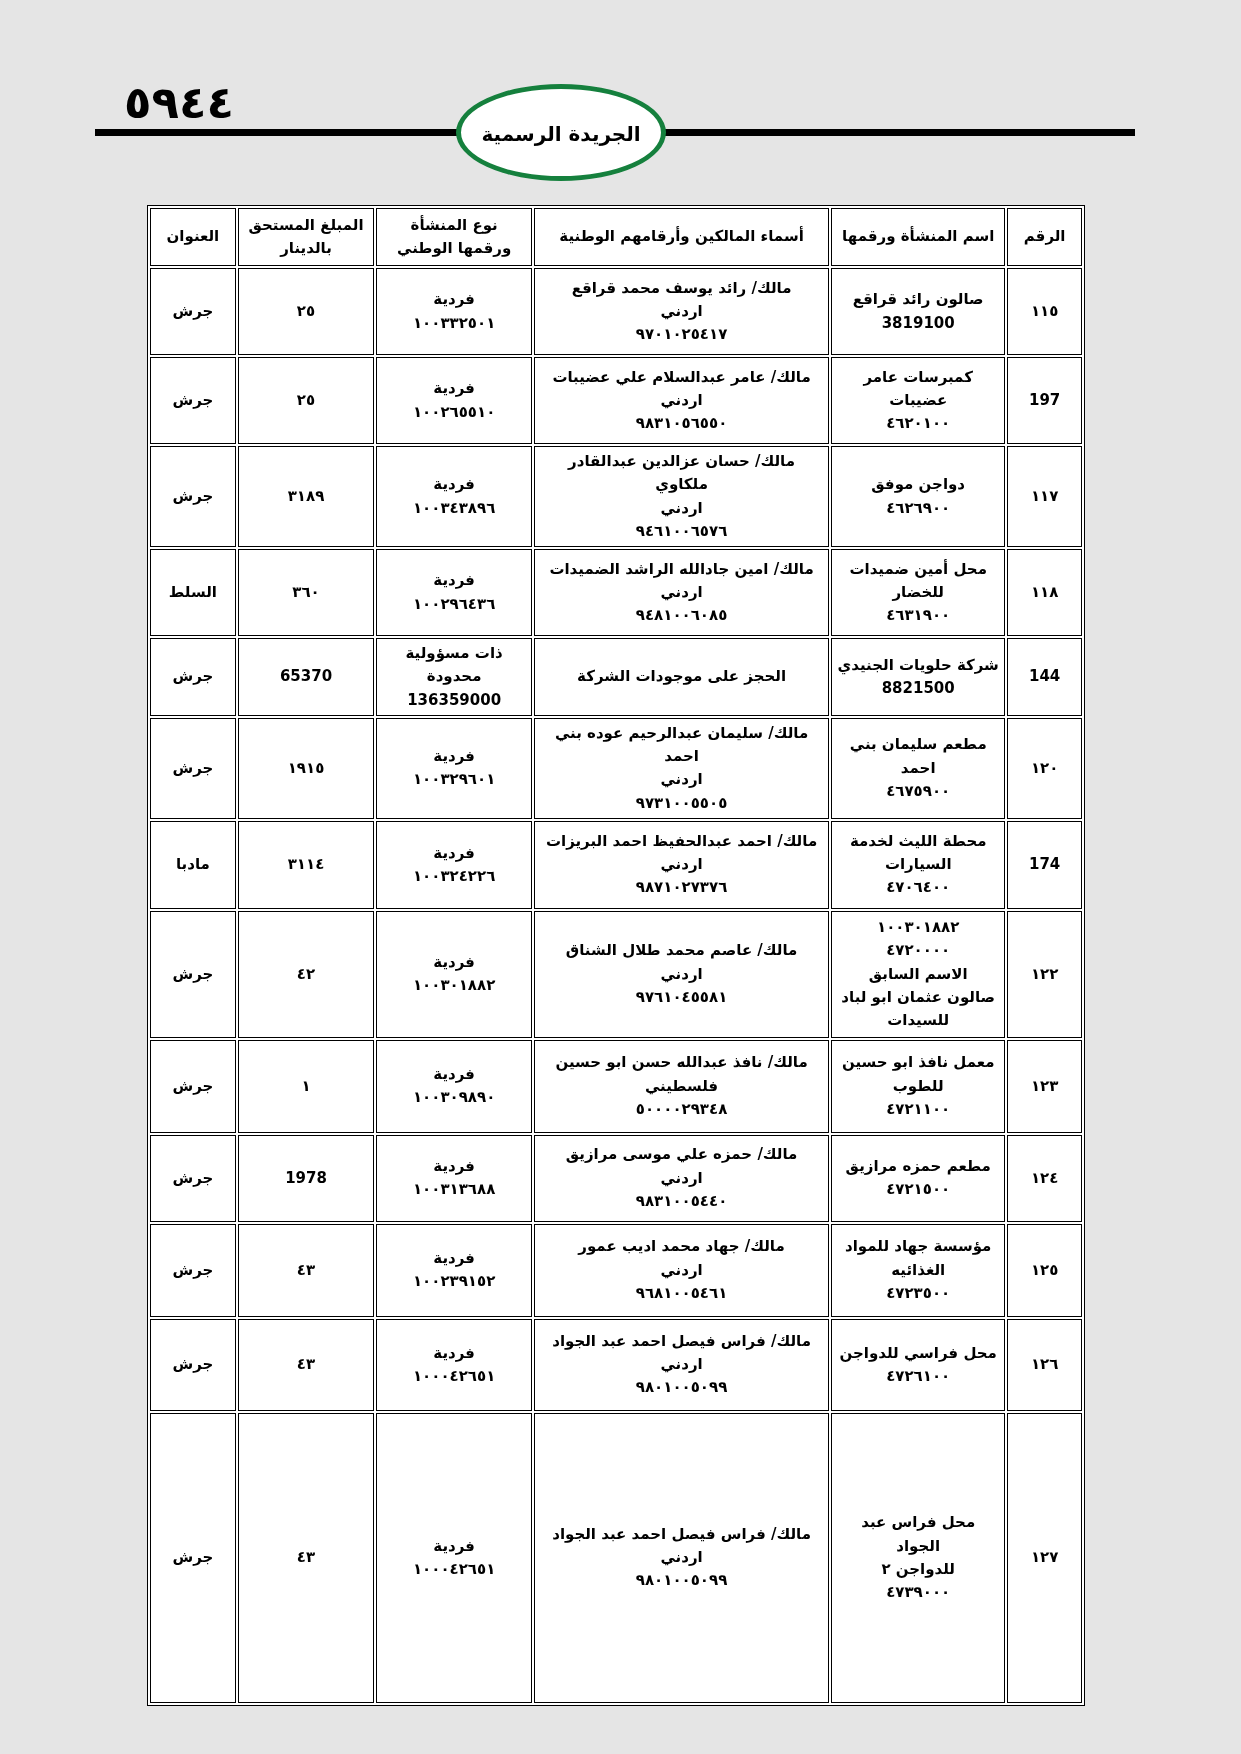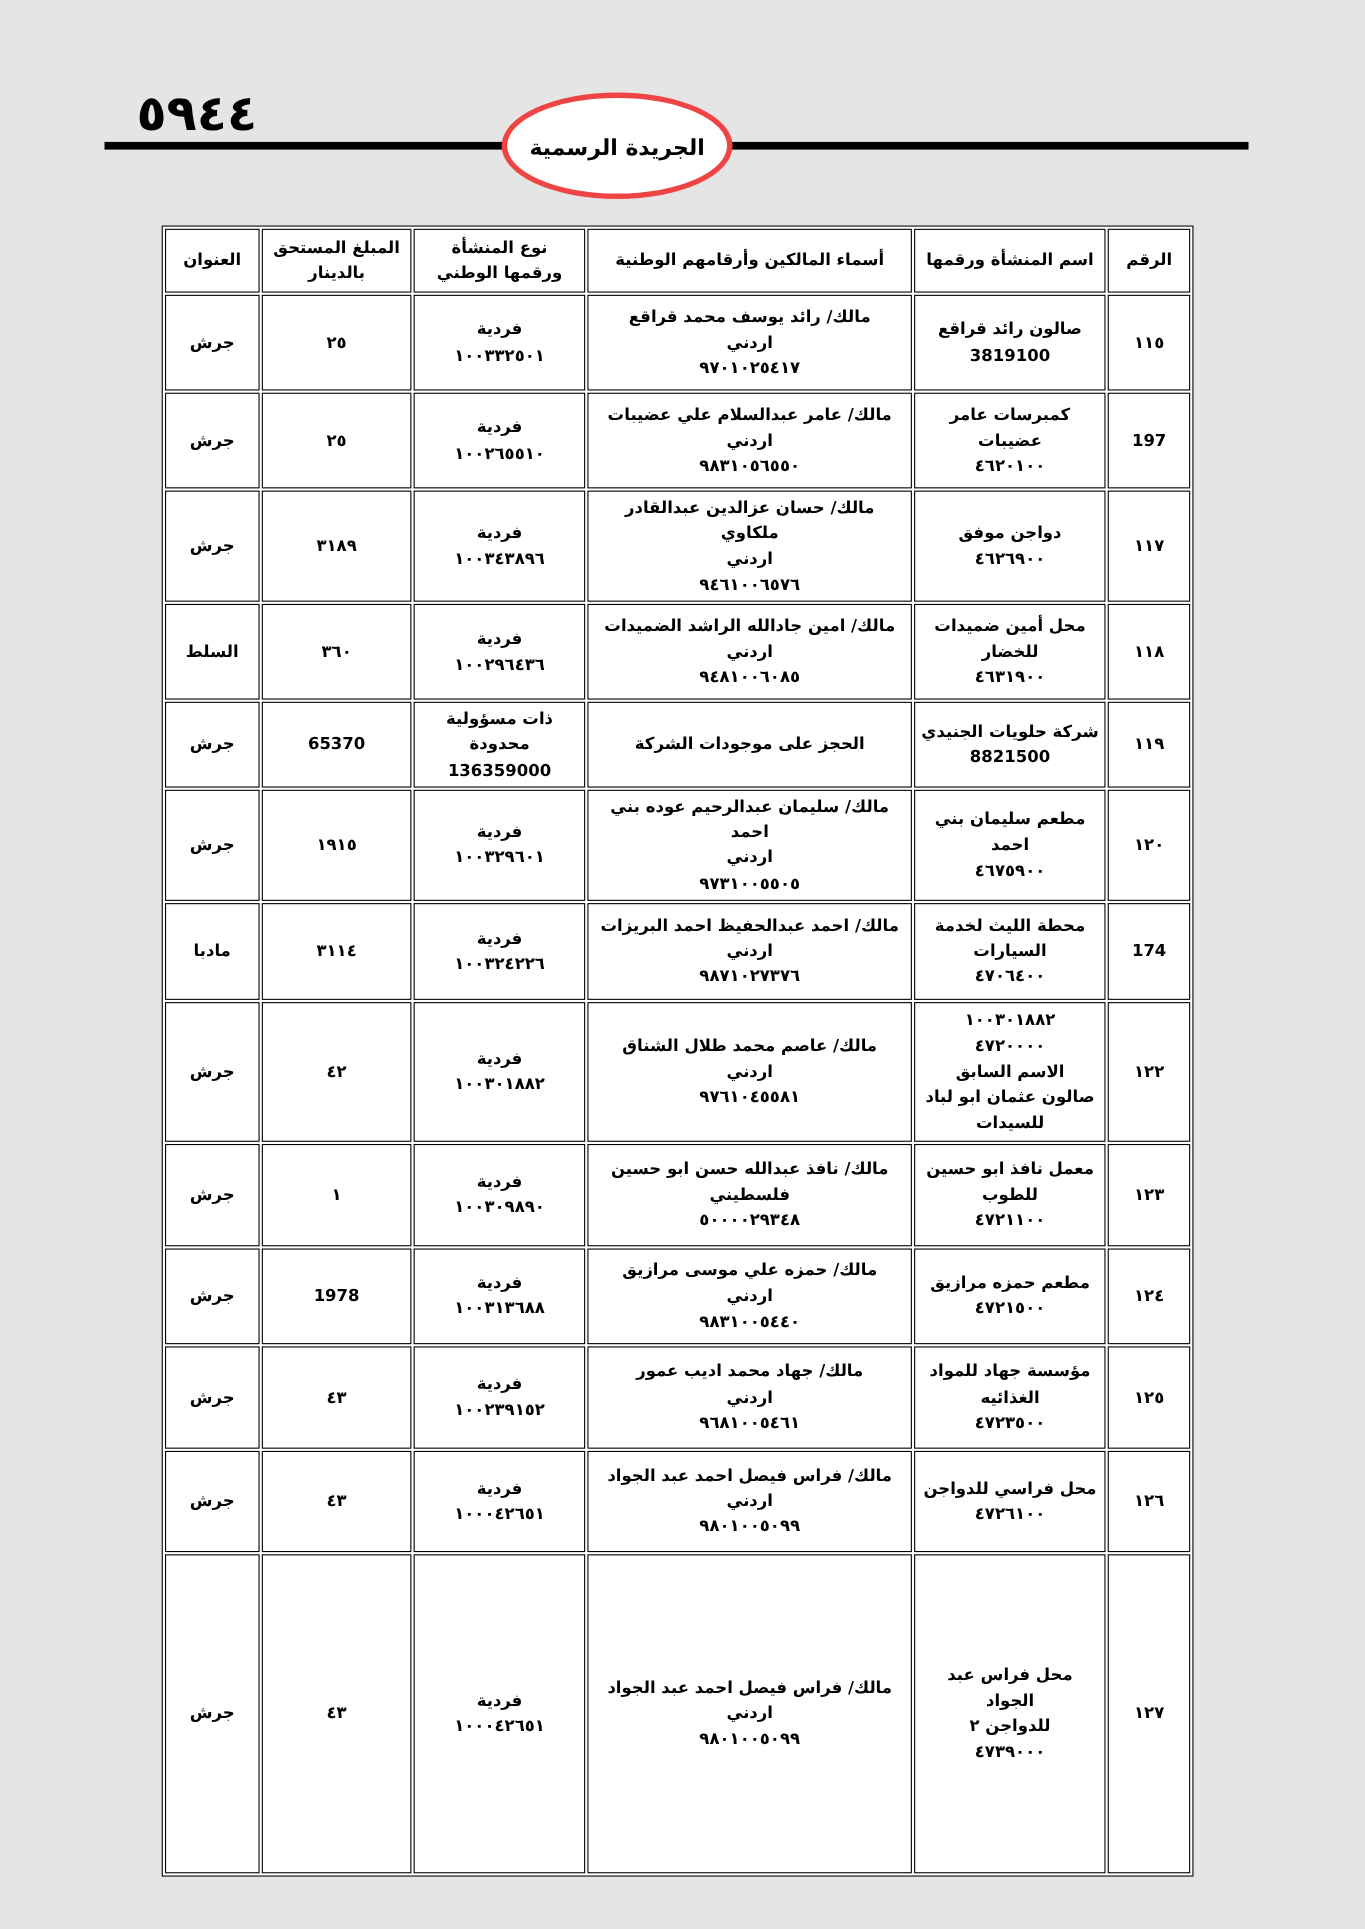--- a/index.html
+++ b/index.html
@@ -36,21 +36,21 @@
     background: #000;
     z-index: 1;
   }
   .gazette-badge {
     position: absolute;
     top: 84px;
     left: 456px;
     width: 210px;
     height: 97px;
     background: #fff;
-    border: 5px solid #ef4444;
+    border: 5px solid #15803d;
     border-radius: 50%;
     z-index: 2;
     display: flex;
     align-items: center;
     justify-content: center;
   }
   .gazette-badge span {
     font-size: 20px;
     font-weight: bold;
     transform: translateY(1px);
@@ -163,21 +163,21 @@
         <td>مالك/ امين جادالله الراشد الضميدات
 اردني
 ٩٤٨١٠٠٦٠٨٥</td>
         <td>فردية
 ١٠٠٢٩٦٤٣٦</td>
         <td>٣٦٠</td>
         <td>السلط</td>
       </tr>
 
       <tr style="height:54px">
-        <td>١١٩</td>
+        <td>144</td>
         <td>شركة حلويات الجنيدي
 8821500</td>
         <td>الحجز على موجودات الشركة</td>
         <td>ذات مسؤولية محدودة
 136359000</td>
         <td>65370</td>
         <td>جرش</td>
       </tr>
 
       <tr style="height:87px">

